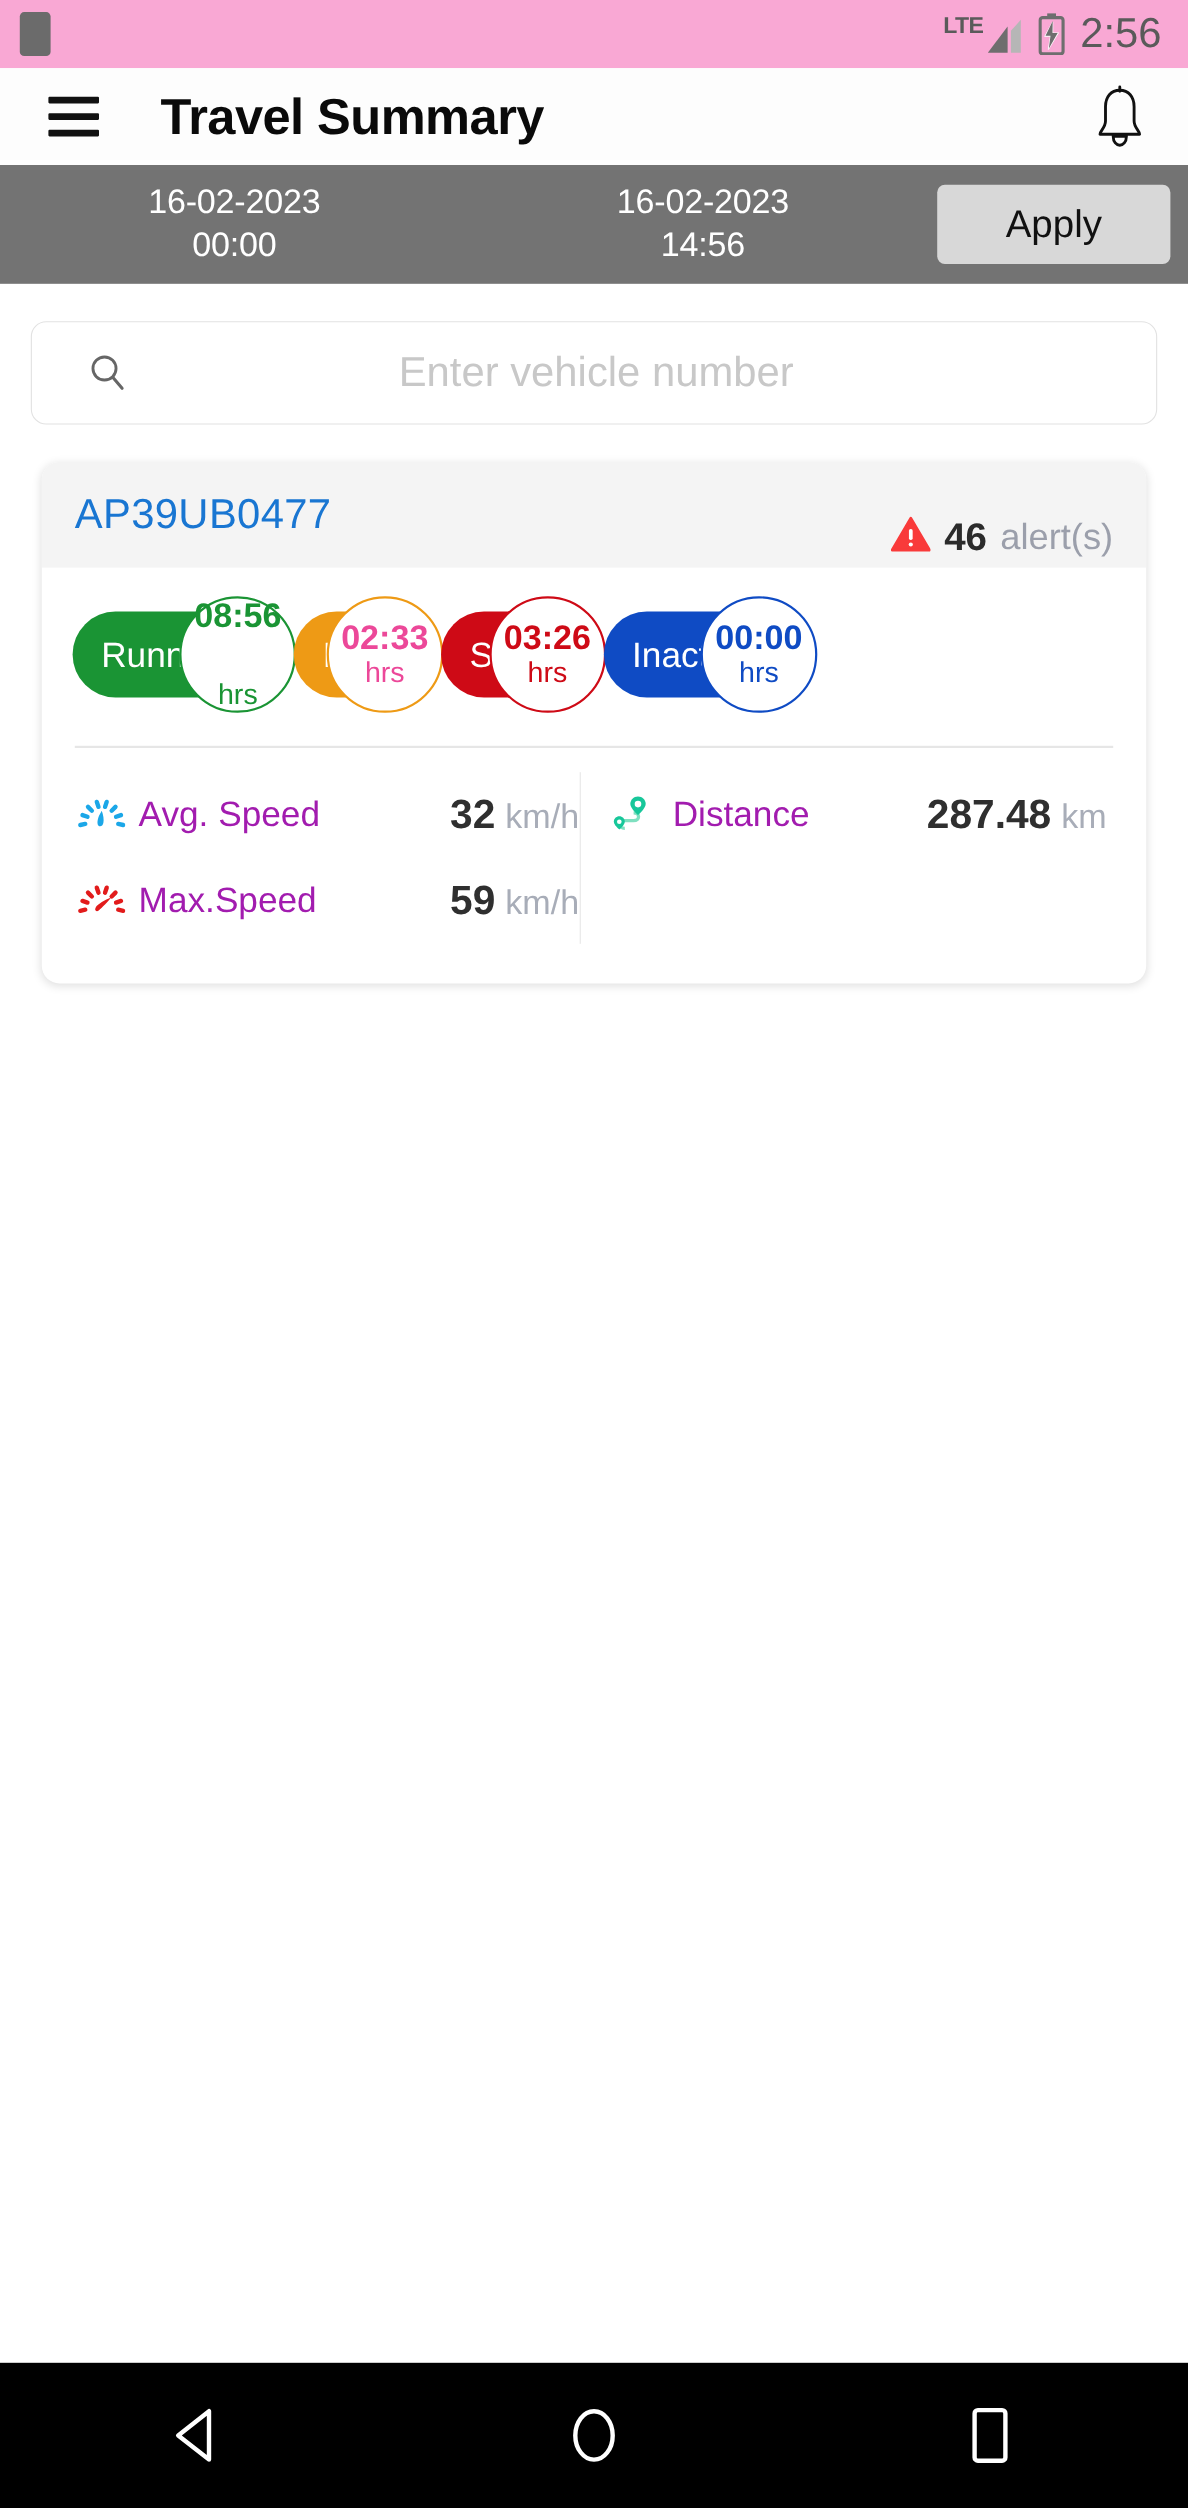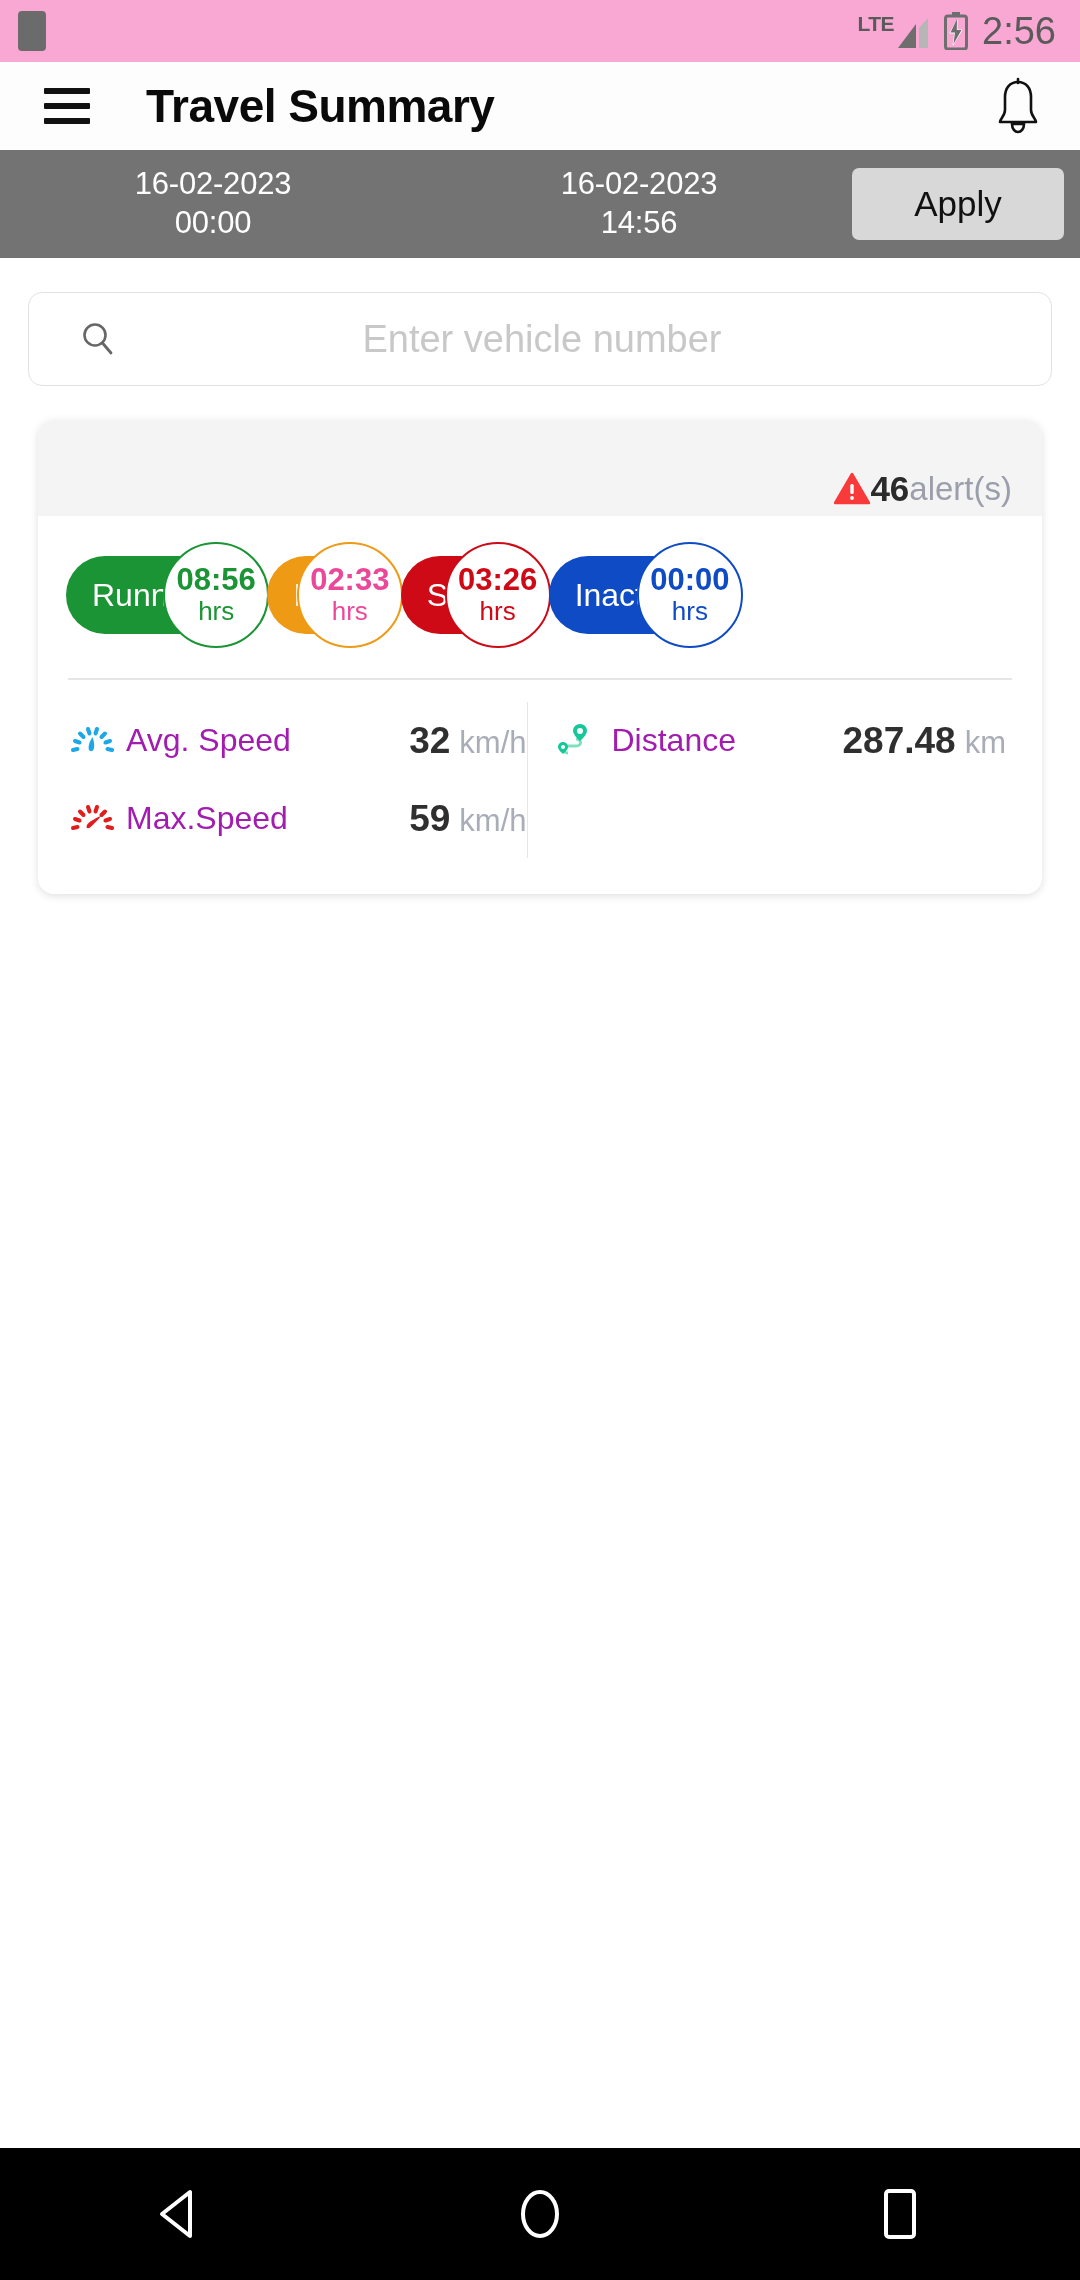--- a/index.html
+++ b/index.html
@@ -192,22 +192,21 @@
   }
   .vehicle-no {
     font-size: 38px;
     color: #1976d2;
     font-weight: 500;
     letter-spacing: 0.3px;
   }
   .alerts {
     margin-left: auto;
     display: flex;
-    align-items: center;
-    gap: 0;
+    gap: 12px;
     margin-top: 41px;
   }
   .alert-tri {
     width: 36px;
     height: 33px;
     flex-shrink: 0;
   }
   .alert-count {
     font-size: 35px;
     color: #2b2b2b;
@@ -262,21 +261,21 @@
     font-size: 31px;
     font-weight: bold;
     line-height: 1.05;
   }
   .pill-unit {
     font-size: 26px;
     line-height: 1.1;
   }
 
   .pill-running .pill-body { background: #1a9434; }
-  .pill-running .pill-bubble { border-color: #1a9434; }
+  .pill-running .pill-bubble { border-color: #1a9434; justify-content: space-between; }
   .pill-running .pill-time, .pill-running .pill-unit { color: #1a9434; }
 
   .pill-idle .pill-body { background: #ee9a15; }
   .pill-idle .pill-bubble { border-color: #ee9a15; }
   .pill-idle .pill-time, .pill-idle .pill-unit { color: #ec4899; text-align: right; }
 
   .pill-stop .pill-body { background: #ce0a16; }
   .pill-stop .pill-bubble { border-color: #ce0a16; }
   .pill-stop .pill-time, .pill-stop .pill-unit { color: #ce0a16; }
 
@@ -427,20 +426,21 @@
       </svg>
     </span>
     <input class="search-input" type="text" placeholder="Enter vehicle number" style="">
   </div>
 </div>
 
 <div class="card-wrap">
   <div class="card">
 
     <div class="card-header">
+      <span class="vehicle-no">AP39UB0477</span>
       <div class="alerts">
         <span class="alert-tri">
           <svg width="36" height="33" viewBox="0 0 36 33">
             <path d="M18 2 L35 31 L1 31 Z" fill="#f93a3a" stroke="#f93a3a" stroke-width="2.5" stroke-linejoin="round"></path>
             <rect x="16.3" y="12" width="3.4" height="10" rx="1.6" fill="#ffffff"></rect>
             <circle cx="18" cy="26" r="1.9" fill="#ffffff"></circle>
           </svg>
         </span>
         <span class="alert-count">46</span>
         <span class="alert-label">alert(s)</span>

